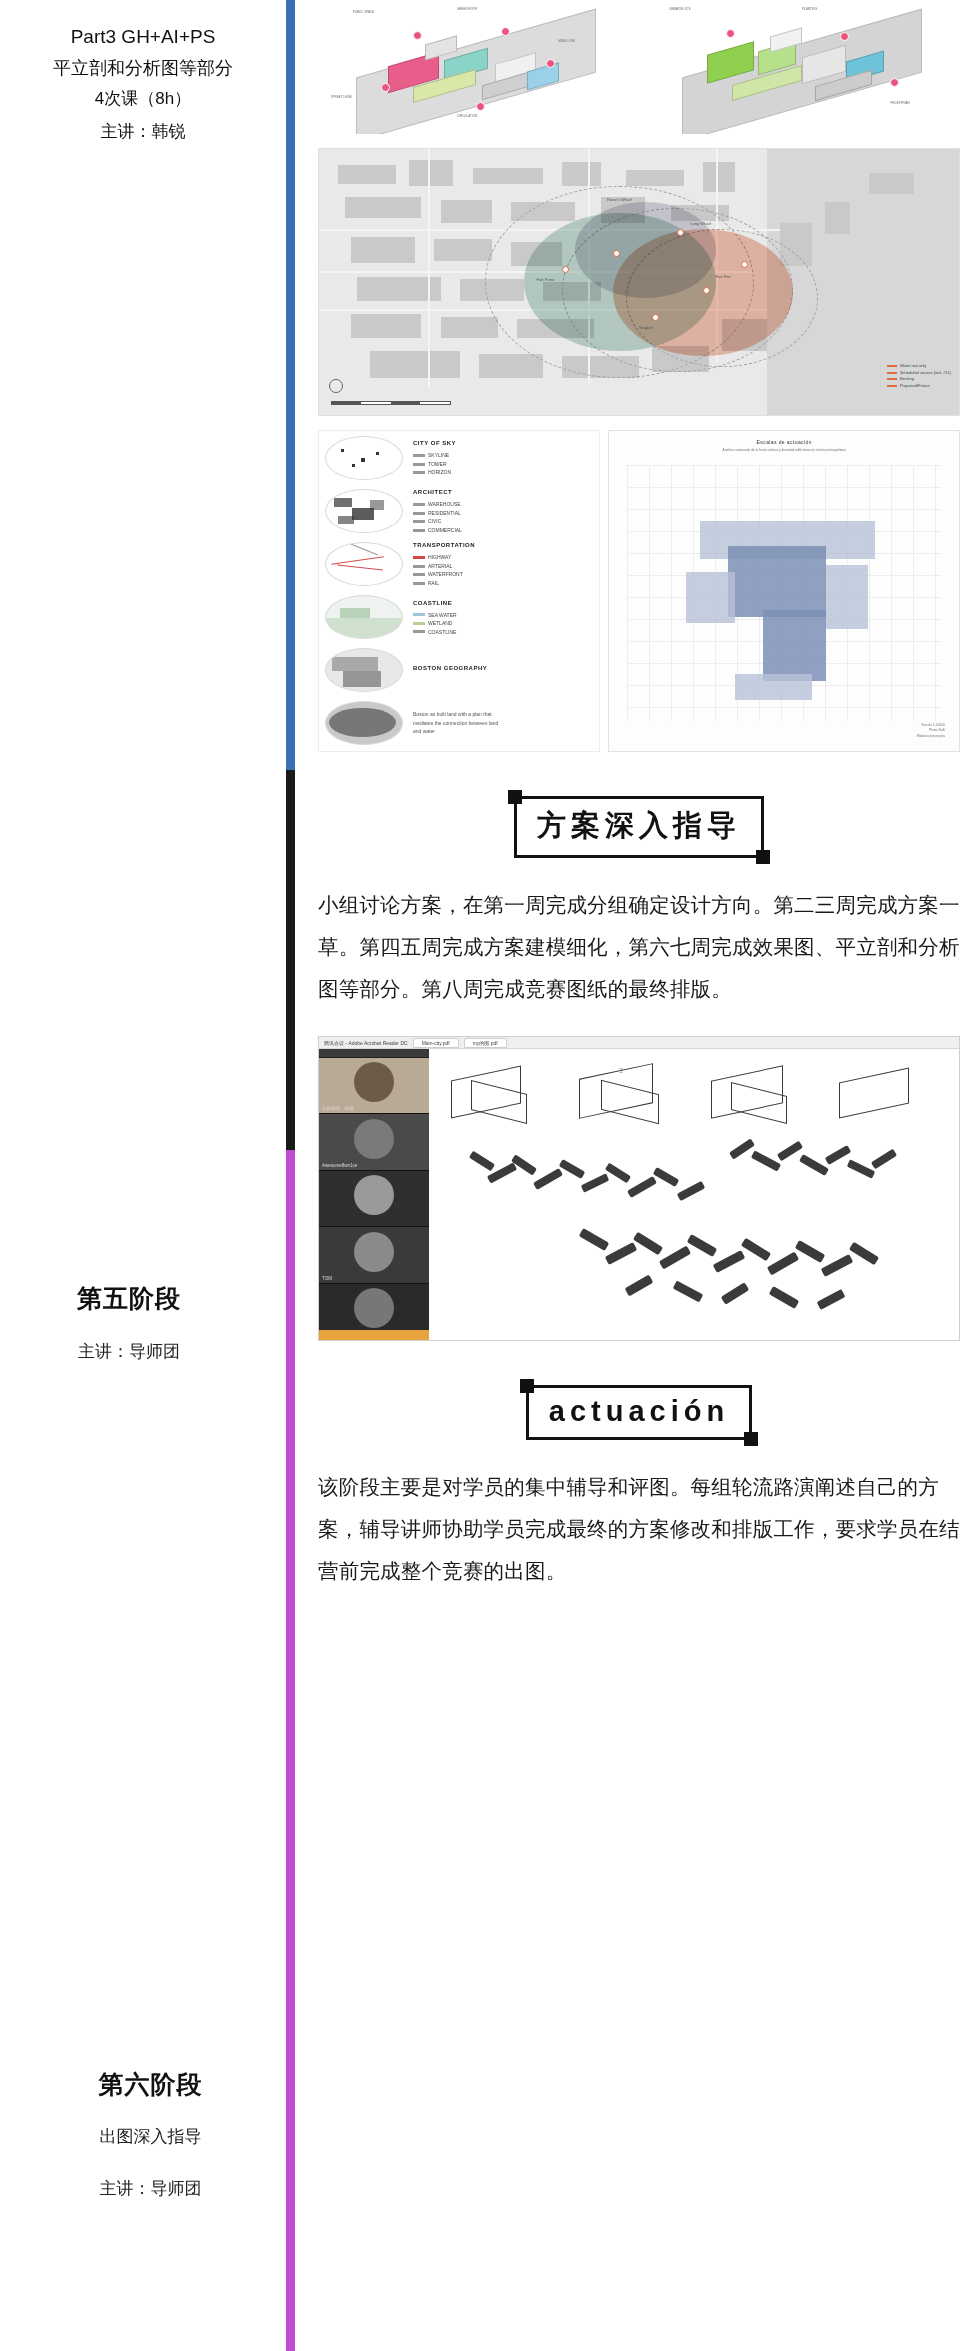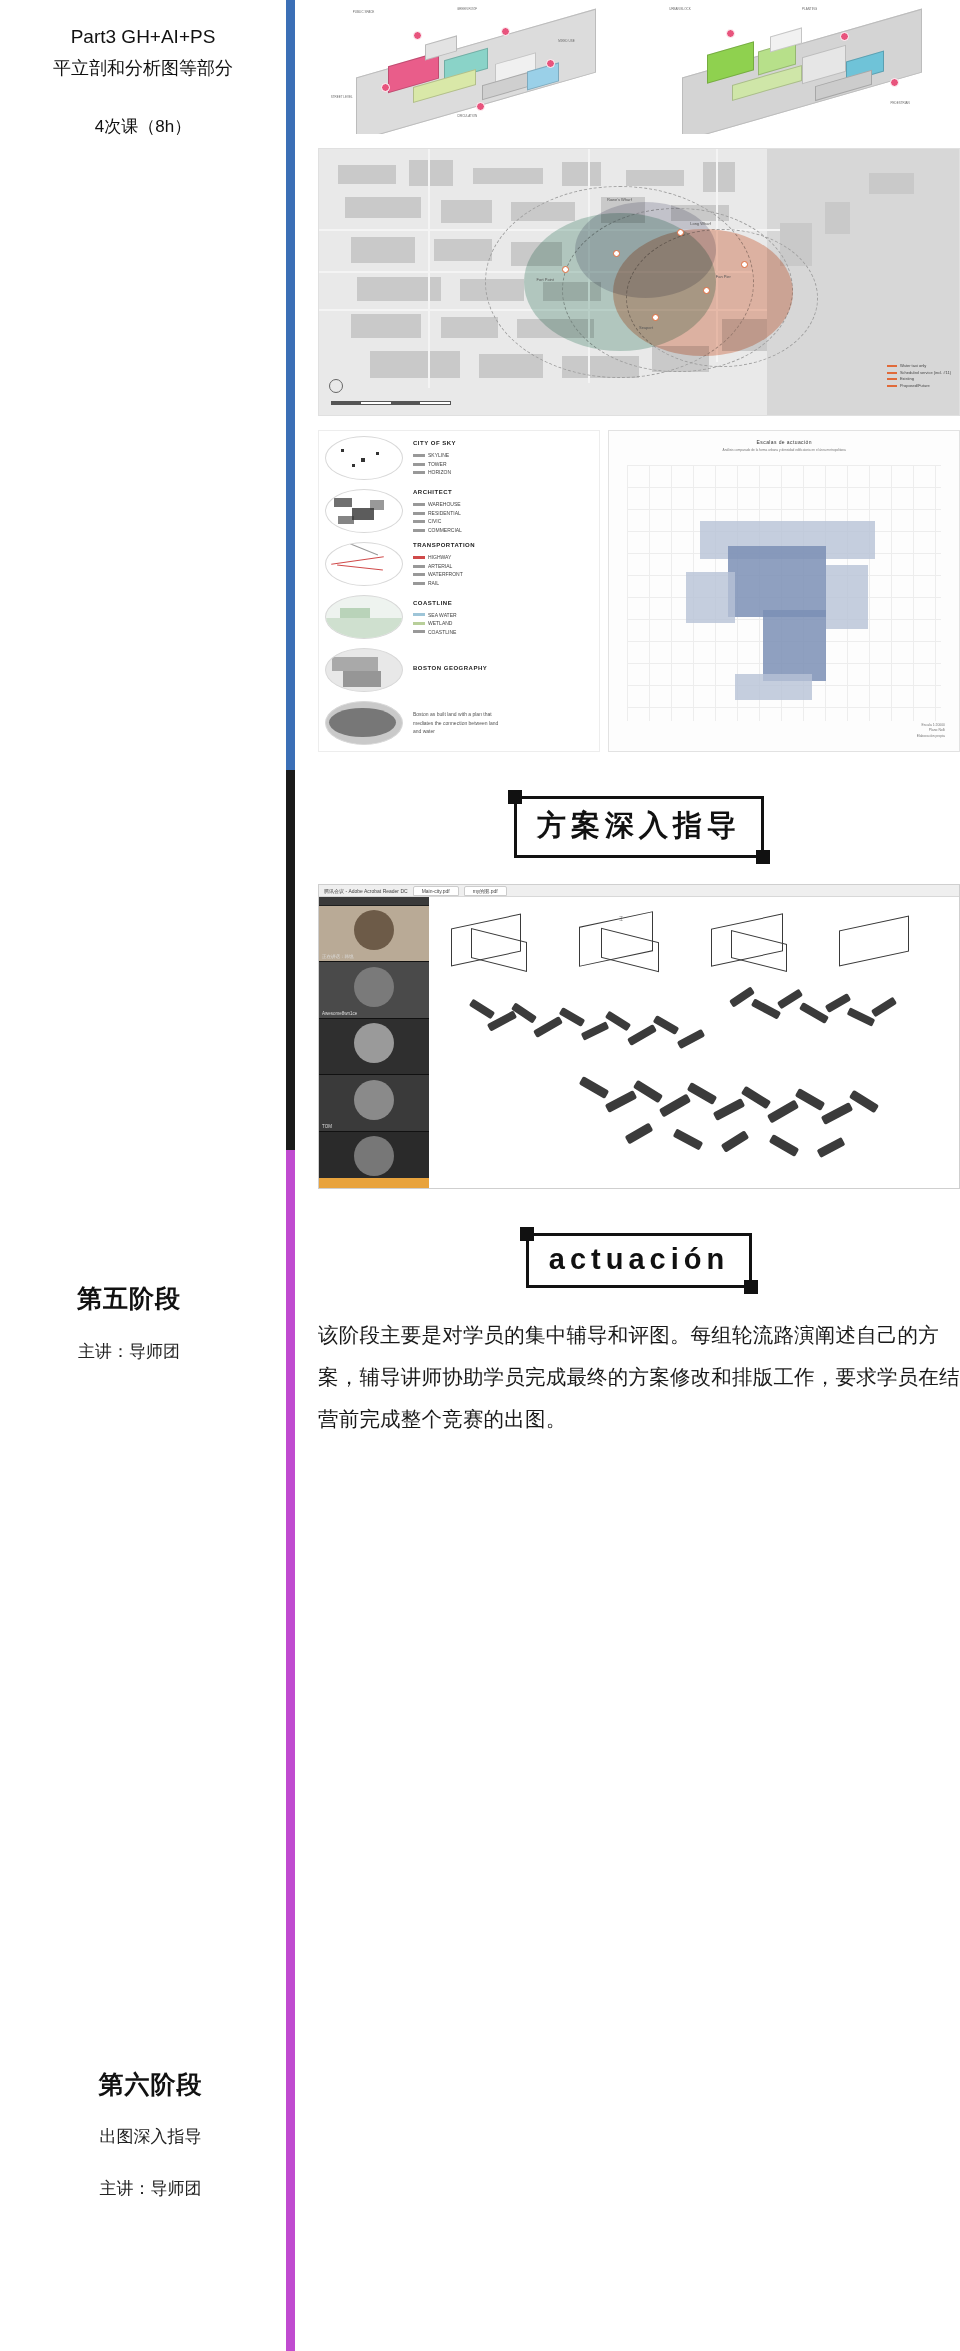--- a/index.html
+++ b/index.html
@@ -62,21 +62,20 @@
     line-height: 1.55;
     font-weight: 500;
   }
   .left-sub {
     margin-top: 4px;
     font-size: 18px;
     color: #111;
     line-height: 1.55;
   }
   .left-meta {
-    margin-top: 28px;
     font-size: 17px;
     color: #111;
     line-height: 1.9;
   }
 
   
   .stage-block {
     position: absolute;
     width: 270px;
     left: 0;
@@ -483,20 +482,21 @@
 
   <div class="spine spine-blue"></div>
   <div class="spine spine-dark"></div>
   <div class="spine spine-pink"></div>
 
   <div class="left-col">
     <div class="left-title">Part3 GH+AI+PS</div>
     <div class="left-sub">平立剖和分析图等部分</div>
     <div class="left-meta">
       <div>4次课（8h）</div>
+      <div>主讲：韩锐</div>
     </div>
   </div>
 
   <div class="stage-block" style="top:1282px;">
     <div class="stage-title">第五阶段</div>
     <div class="stage-lect">主讲：导师团</div>
   </div>
 
   <div class="stage-block" style="top:2068px;padding-left:43px;">
     <div class="stage-title">第六阶段</div>
@@ -759,20 +759,21 @@
           <div>Elaboración propia</div>
         </div>
       </div>
     </div>
 
     <div class="head-band">
       <div class="head-box">
         <div class="head-text">方案深入指导</div>
       </div>
     </div>
+    <div class="body-text">小组讨论方案，在第一周完成分组确定设计方向。第二三周完成方案一草。第四五周完成方案建模细化，第六七周完成效果图、平立剖和分析图等部分。第八周完成竞赛图纸的最终排版。</div>
 
     <div class="zoom">
       <div class="zbar">
         <span>腾讯会议 - Adobe Acrobat Reader DC</span>
         <span class="ztab">Main-city.pdf</span>
         <span class="ztab">my的图.pdf</span>
       </div>
       <div class="zmain">
         <div class="zleft">
           <div class="ztoolbar"></div>

